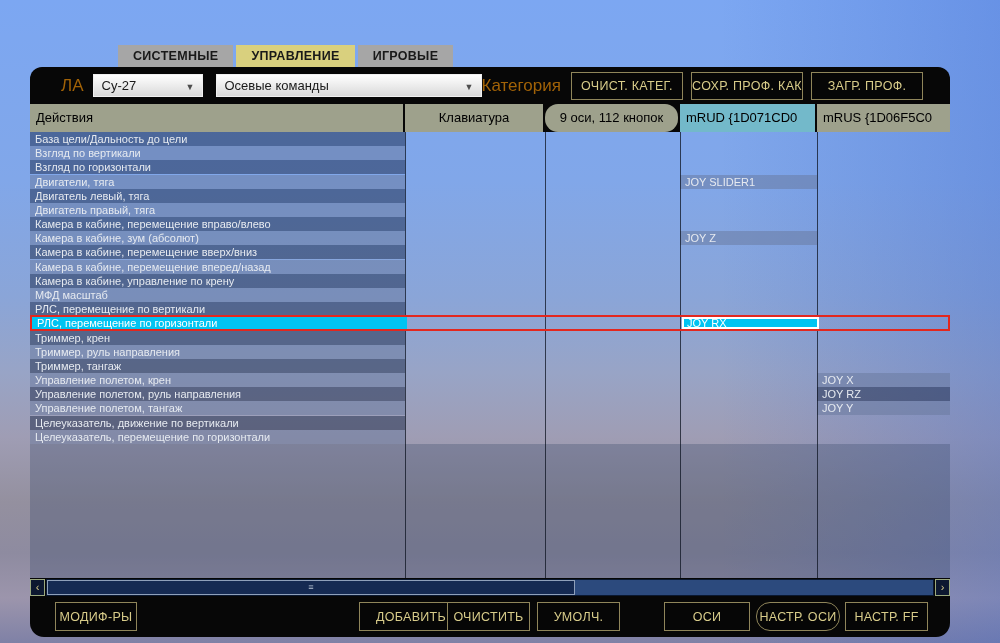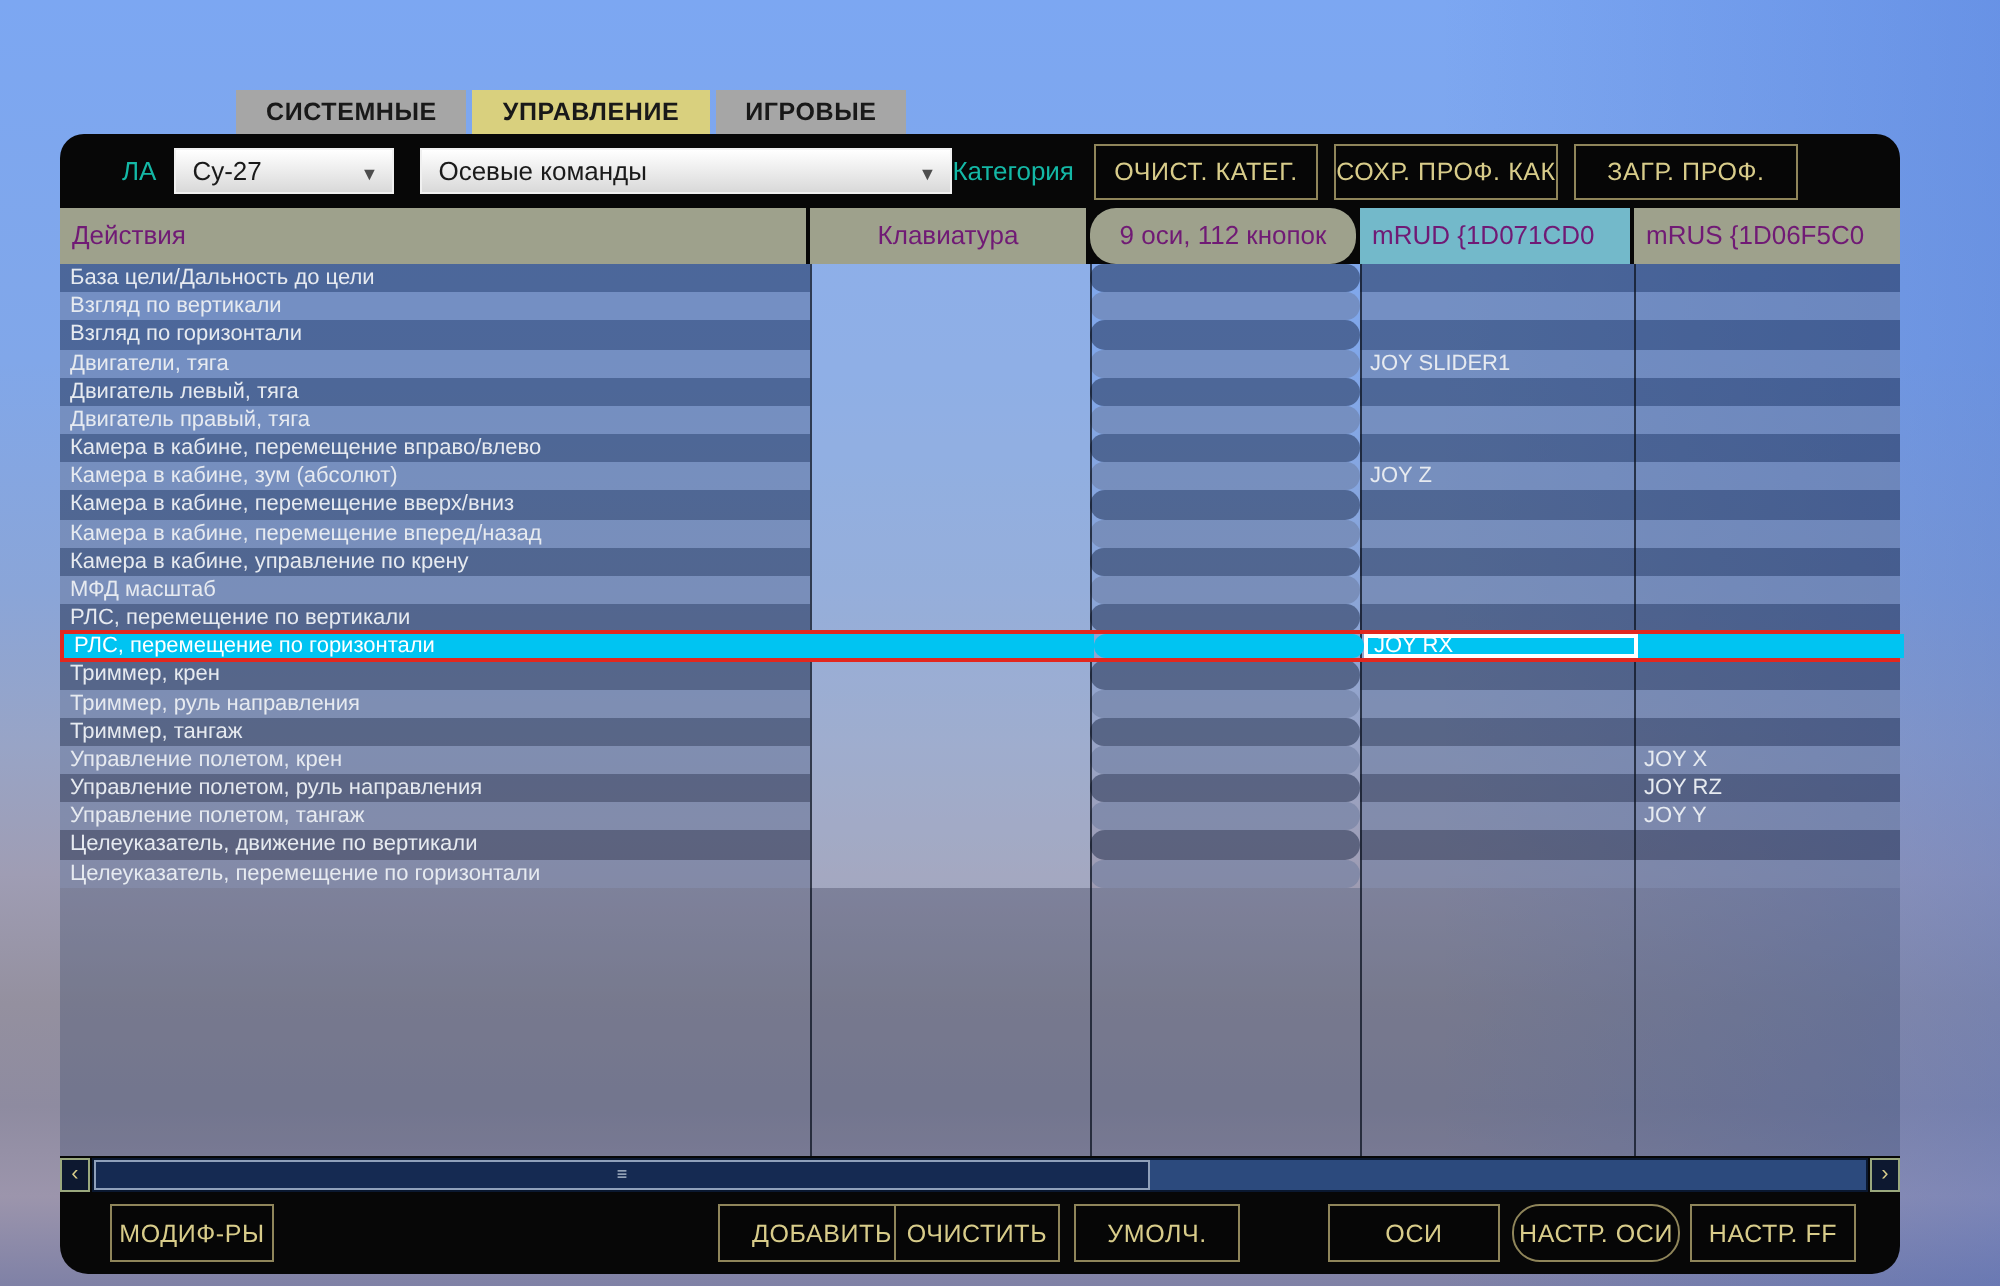--- a/index.html
+++ b/index.html
@@ -11,49 +11,49 @@
   
   #tabs{position:absolute;left:118px;top:45px;display:flex;gap:3px;}
   .tab{height:22px;line-height:22px;padding:0 15px;background:#a6a6a6;color:#191919;
     font-size:12.5px;font-weight:bold;letter-spacing:.3px;cursor:default;}
   .tab.active{background:#d9d07e;}
   
   #panel{position:absolute;left:30px;top:67px;width:920px;height:570px;}
   #topblock{position:absolute;left:0;top:0;width:920px;height:65px;background:#070707;
     border-radius:12px 12px 0 0;}
   #topbar{position:absolute;left:0;top:0;width:920px;height:37px;display:flex;align-items:center;}
-  .bar-label{color:#14b8a6;font-size:13px;}
+  .bar-label{color:#a16207;font-size:17px;}
   .dropdown{height:23px;background:linear-gradient(180deg,#ffffff,#d9d9d9);
     border:1px solid #f0f0f0;display:flex;align-items:center;color:#1a1a1a;font-size:13px;
     padding-left:8px;box-sizing:border-box;position:relative;}
   .dd-arrow{position:absolute;right:7px;top:7px;font-size:9px;color:#4d4d4d;}
   .gbtn{background:#060606;border:1px solid #8f855a;color:#d8cc8a;font-size:12.5px;
     letter-spacing:.3px;text-align:center;box-sizing:border-box;display:flex;
     align-items:center;justify-content:center;cursor:default;white-space:nowrap;overflow:hidden;}
   #topbar .gbtn{height:28px;}
   
   #thead{position:absolute;left:0;top:37px;width:920px;height:28px;display:flex;gap:2px;}
-  .hcell{height:28px;line-height:28px;background:#9ea18c;color:#701a75;font-size:13px;
+  .hcell{height:28px;line-height:28px;background:#9ea18c;color:#000000;font-size:13px;
     box-sizing:border-box;overflow:hidden;white-space:nowrap;}
   .hcell.hl{background:#73b9ca;}
   .h-left{padding-left:6px;text-align:left;}
   .h-center{text-align:center;}
   .col-action{width:375px;flex:none;}
   .col-kb{width:140px;flex:none;}
   .col-axes{width:135px;flex:none;border-radius:13px;}
   .col-mrud{width:137px;flex:none;}
   .col-mrus{width:133px;flex:none;}
   #thead .col-action{width:373px;}
   #thead .col-kb{width:138px;}
   #thead .col-axes{width:133px;}
   #thead .col-mrud{width:135px;}
   
   #tbody{position:absolute;left:0;top:65px;width:920px;height:446px;}
   #rows{position:absolute;left:0;top:0;width:920px;}
-  .row{display:flex;height:14.18px;position:relative;z-index:0;}
+  .row{display:flex;height:14.18px;position:relative;z-index:0;align-items:center;}
   .cell{box-sizing:border-box;overflow:hidden;white-space:nowrap;color:#e6eaf0;
     font-size:11px;line-height:14px;padding-left:5px;}
   .row.odd  .cell.striped{background:rgba(16,28,58,0.46);}
   .row.even .cell.striped{background:rgba(104,120,156,0.50);}
   .cell.kbcell{background:rgba(176,194,226,0.30);}
   .row.sel{z-index:2;border:2px solid #e3271e;box-sizing:border-box;height:16px;margin-top:-1px;margin-bottom:-0.8px;}
   .row.sel .cell{background:#00c4f2 !important;color:#ffffff;line-height:12px;}
   .cell.sel-cell{box-shadow:inset 0 0 0 2px #ffffff;}
   .vline{position:absolute;top:0;width:1px;height:446px;background:rgba(14,20,34,0.75);z-index:1;}
   #emptyarea{position:absolute;left:0;top:312px;width:920px;height:134px;

